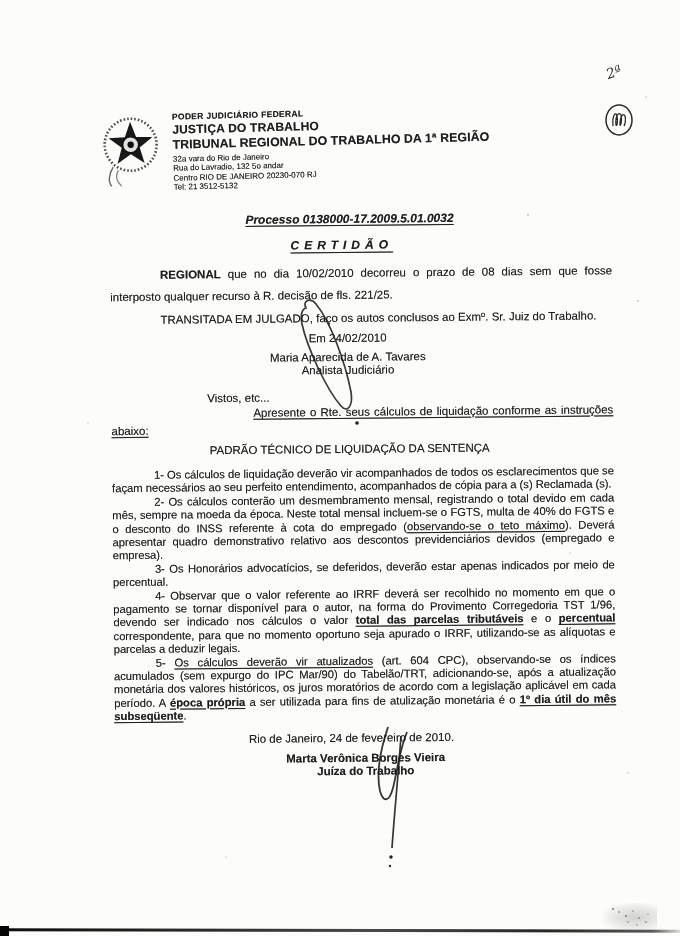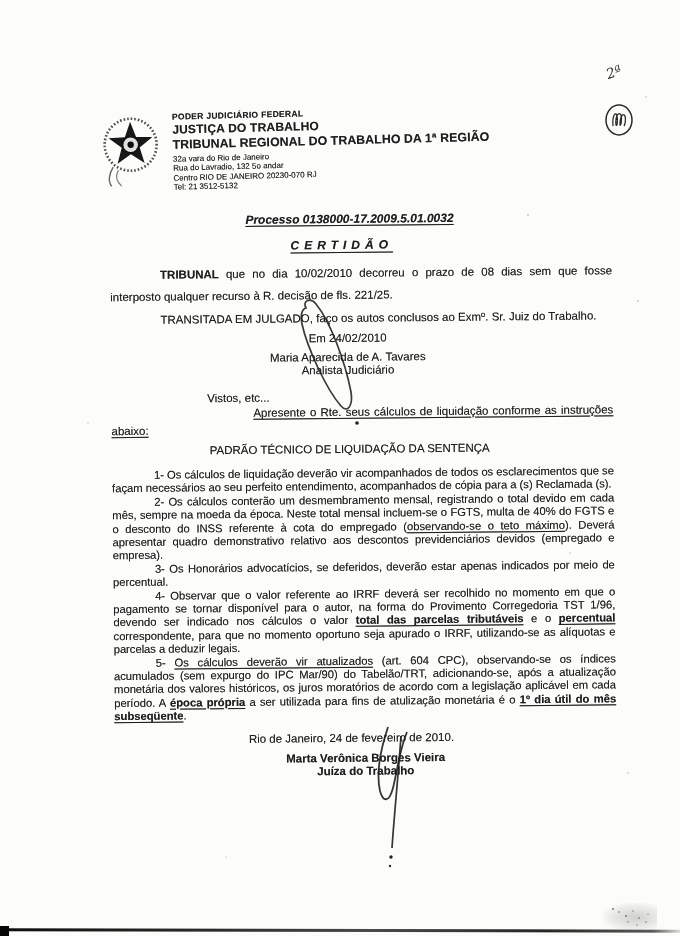--- a/index.html
+++ b/index.html
@@ -95,21 +95,21 @@
           <div>Centro RIO DE JANEIRO 20230-070 RJ</div>
           <div>Tel: 21 3512-5132</div>
         </div>
       </div>
     </div>
 
     <div class="proc">Processo 0138000-17.2009.5.01.0032</div>
     <div class="doc-title">CERTIDÃO</div>
 
     <div class="col">
-      <p class="p15 just"><b>TRIBUNAL</b><span> que no dia 10/02/2010 decorreu o prazo de 08 dias sem que fosse interposto qualquer recurso à R. decisão de fls. 221/25.</span></p>
+      <p class="p15 just"><b>REGIONAL</b><span> que no dia 10/02/2010 decorreu o prazo de 08 dias sem que fosse interposto qualquer recurso à R. decisão de fls. 221/25.</span></p>
       <p class="p15 just">TRANSITADA EM JULGADO, faço os autos conclusos ao Exmº. Sr. Juiz do Trabalho.</p>
 
       <div class="center shiftL date-line">Em 24/02/2010</div>
       <div class="center shiftL clerk-name">Maria Aparecida de A. Tavares</div>
       <div class="center shiftL clerk-title">Analista Judiciário</div>
 
       <div class="vistos">Vistos, etc...</div>
 
       <p class="order just">Apresente o Rte. seus cálculos de liquidação conforme as instruções abaixo:</p>
 

